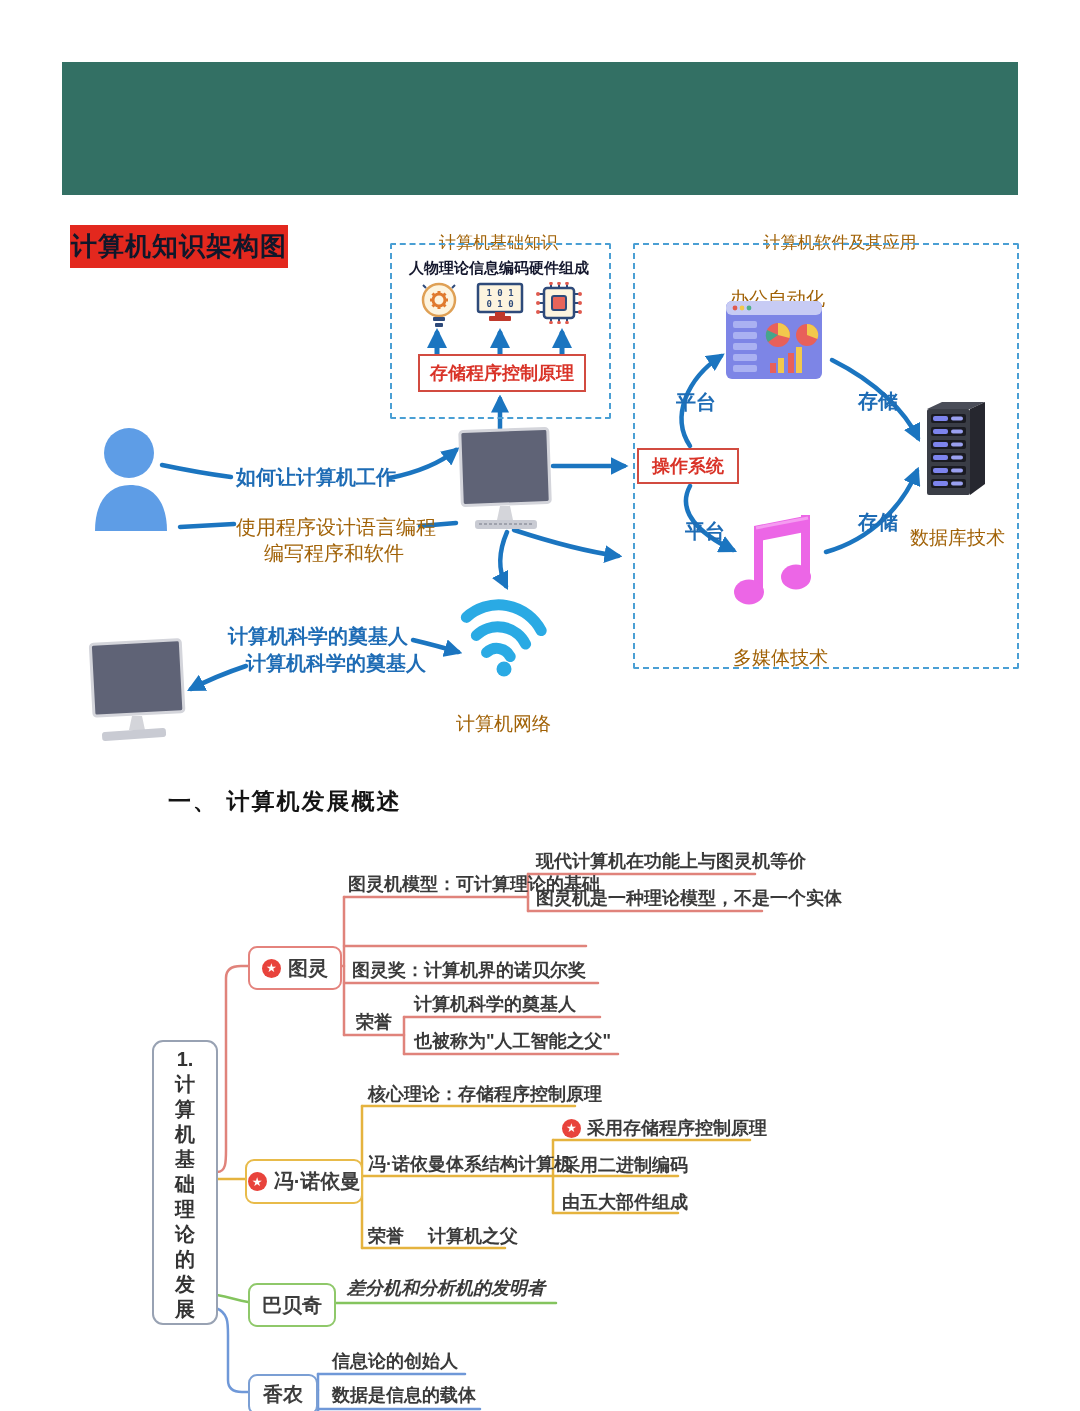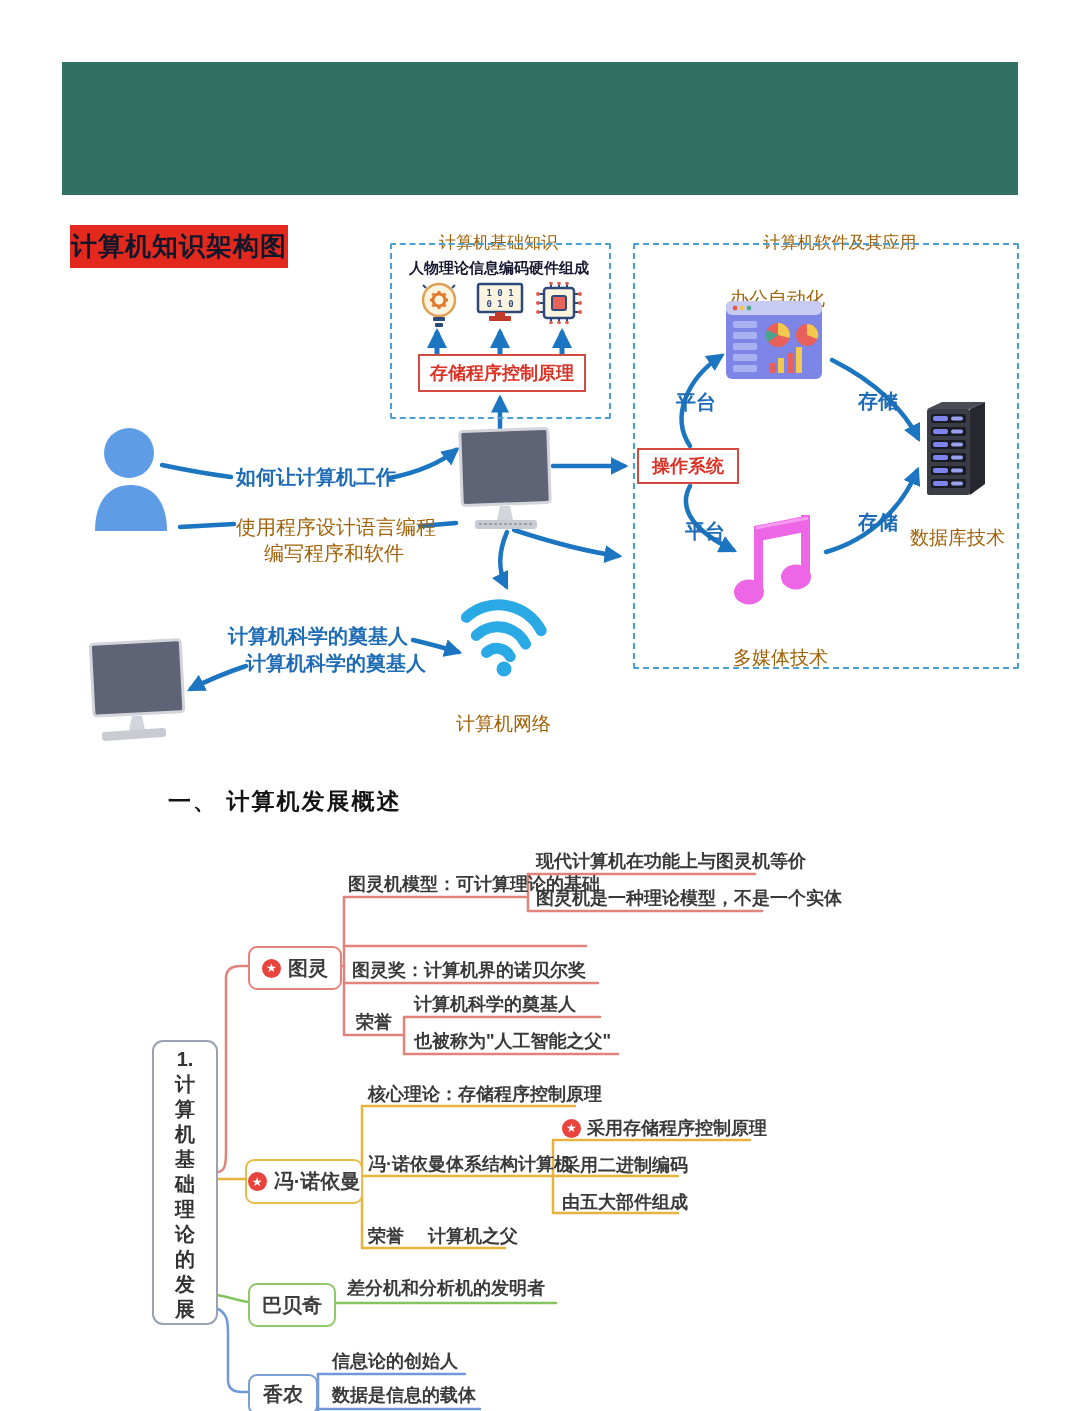--- a/index.html
+++ b/index.html
@@ -316,21 +316,21 @@
     <span>采用存储程序控制原理</span>
   </div>
   <div class="abs leaf" style="left:562px;top:1153px;">采用二进制编码</div>
   <div class="abs leaf" style="left:562px;top:1190px;">由五大部件组成</div>
   <div class="abs leaf" style="left:368px;top:1224px;">荣誉</div>
   <div class="abs leaf" style="left:428px;top:1224px;">计算机之父</div>
 
   <div class="abs mm-node" style="left:248px;top:1283px;width:84px;height:40px;border:2.5px solid #8fc86a;">
     <span>巴贝奇</span>
   </div>
-  <div class="abs leaf" style="left:347px;top:1276px;">差分机和分析机的发明者</div>
+  <div class="abs leaf" style="left:347px;top:1276px;font-style:italic;">差分机和分析机的发明者</div>
 
   <div class="abs mm-node" style="left:248px;top:1374px;width:66px;height:37px;border:2.5px solid #7b9fd4;">
     <span>香农</span>
   </div>
   <div class="abs leaf" style="left:332px;top:1349px;">信息论的创始人</div>
   <div class="abs leaf" style="left:332px;top:1383px;">数据是信息的载体</div>
 
 </div>
 
 </body></html>

